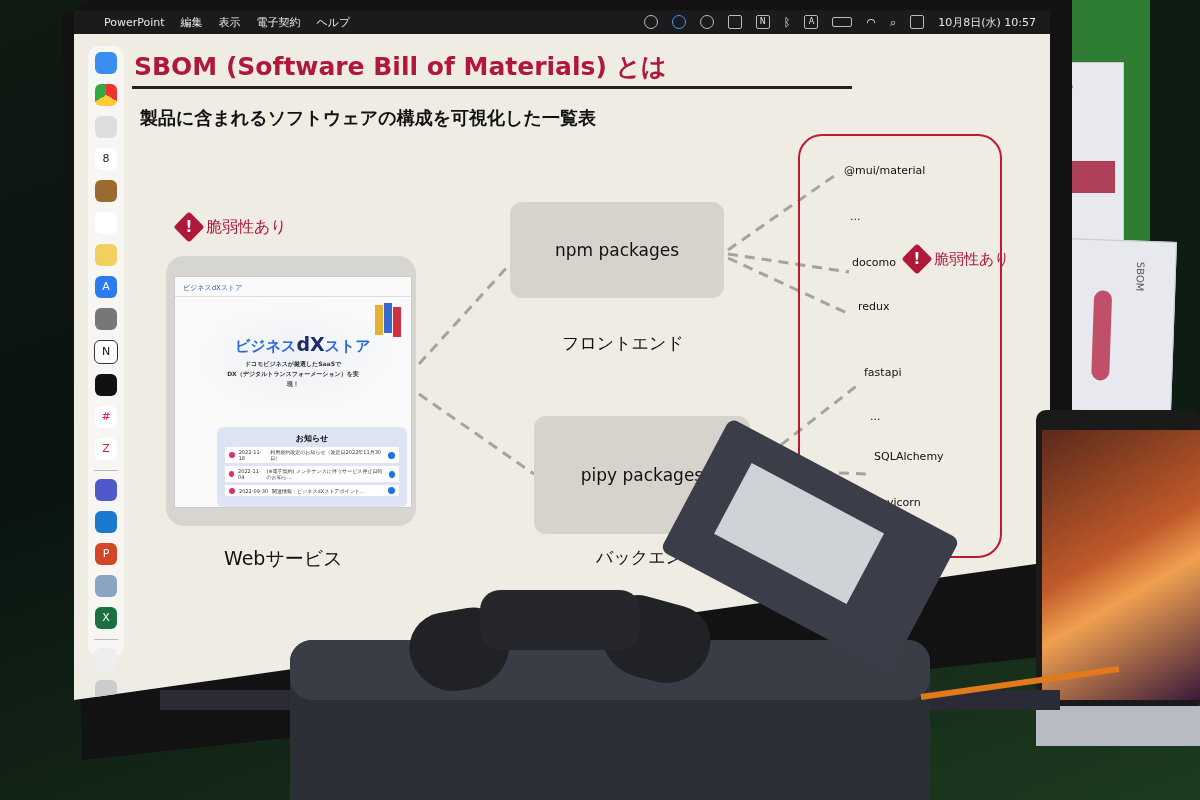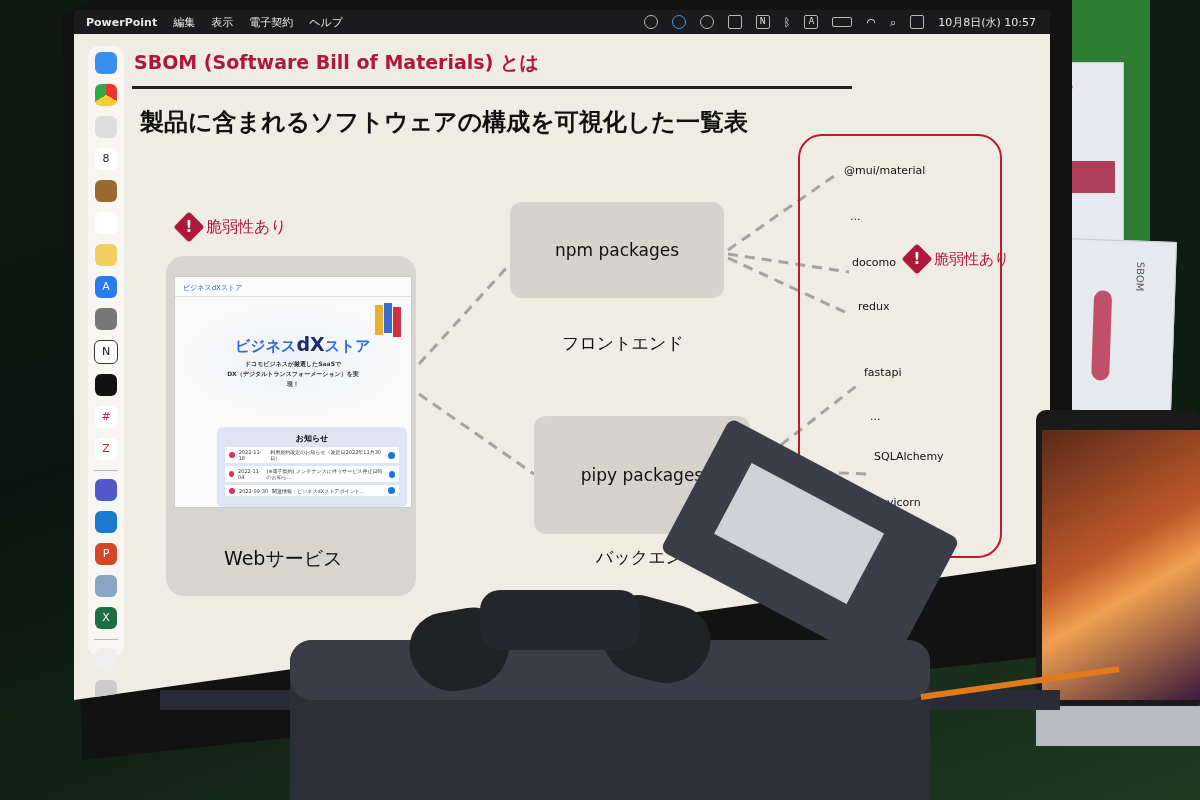--- a/index.html
+++ b/index.html
@@ -18,40 +18,40 @@
 
   
   .monitor{position:absolute;left:62px;top:0;width:1010px;height:760px;background:#121212;
            clip-path:polygon(3% 0,100% 0,100% 86%,2% 100%,0 2%);}
   .screen{position:absolute;left:74px;top:10px;width:976px;height:690px;overflow:hidden;
           clip-path:polygon(0 0,100% 0,100% 80%,0 100%);}
   .menubar{position:absolute;left:0;top:0;width:100%;height:24px;background:#1b1b1d;color:#e8e8e8;
            display:flex;align-items:center;font-size:11px;}
   .menubar .m{margin-left:16px;}
   .menubar .apple{margin-left:12px;font-size:13px;}
-  .menubar .app{font-weight:bold;}
+  .menubar .app{font-weight:normal;margin-left:18px;}
   .menubar .right{position:absolute;right:14px;display:flex;gap:14px;align-items:center;}
   .menubar .ico{width:12px;height:12px;display:inline-block;border:1px solid #bbb;border-radius:2px;font-size:8px;line-height:12px;text-align:center;}
   .menubar .ico.round{border-radius:50%;}
   .slide{position:absolute;left:0;top:24px;width:100%;height:680px;background:#efece3;}
-  .slide-title{position:absolute;left:60px;top:16px;font-size:19px;font-weight:bold;color:#b0183a;font-family:"DejaVu Sans",sans-serif;}
+  .slide-title{position:absolute;left:60px;top:16px;font-size:25px;font-weight:bold;color:#b0183a;font-family:"DejaVu Sans",sans-serif;}
   .title-rule{position:absolute;left:58px;top:52px;width:720px;height:3px;background:#222;}
   .brand{position:absolute;left:712px;top:12px;font-size:23px;font-weight:bold;display:flex;align-items:center;gap:4px;}
   .brand .ring{width:22px;height:22px;border:4px solid #c8102e;border-radius:50%;box-sizing:border-box;position:relative;}
   .brand .ring::after{content:"";position:absolute;left:4px;top:3px;width:6px;height:8px;border:2px solid #c8102e;border-radius:50%;}
   .brand .docomo{color:#c8102e;}
   .brand .biz{color:#222;}
   .brand .ntt{position:absolute;left:58px;top:-4px;font-size:7px;color:#c8102e;}
-  .subtitle{position:absolute;left:66px;top:72px;font-size:24px;font-weight:bold;color:#111;}
+  .subtitle{position:absolute;left:66px;top:72px;font-size:18px;font-weight:bold;color:#111;}
 
   .warn{position:absolute;display:flex;align-items:center;gap:6px;color:#b0183a;font-size:16px;}
   .warn .diamond{width:22px;height:22px;background:#b0183a;transform:rotate(45deg);border-radius:3px;position:relative;}
   .warn .diamond span{position:absolute;left:0;top:0;width:22px;height:22px;transform:rotate(-45deg);color:#fff;font-weight:bold;font-size:15px;text-align:center;line-height:22px;}
 
-  .web-card{position:absolute;left:92px;top:222px;width:250px;height:340px;background:#d7d5cf;border-radius:18px;}
+  .web-card{position:absolute;left:92px;top:222px;width:250px;height:270px;background:#d7d5cf;border-radius:18px;}
   .web-inner{position:absolute;left:8px;top:20px;width:236px;height:230px;background:#fafafa;border:1px solid #ccc;overflow:hidden;}
   .web-inner .hdr{height:20px;border-bottom:1px solid #ddd;font-size:7px;color:#2b5fb8;padding:6px 8px;box-sizing:border-box;}
   .web-inner .hero{position:absolute;left:0;top:22px;width:100%;height:120px;background:radial-gradient(ellipse at center,#eef1f6 0%,#fafafa 70%);}
   .hero .logo{position:absolute;left:60px;top:34px;font-size:15px;font-weight:bold;color:#2a6ad8;}
   .hero .logo b{color:#1b2e6b;font-size:19px;}
   .hero .tag{position:absolute;left:48px;top:60px;font-size:6px;font-weight:bold;color:#333;width:140px;text-align:center;line-height:10px;}
   .hero .book{position:absolute;width:8px;height:30px;}
   .news{position:absolute;left:42px;top:150px;width:190px;height:80px;background:#dfe4f5;border-radius:6px;}
   .news .h{font-size:8px;font-weight:bold;text-align:center;margin-top:6px;}
   .news .row{display:flex;align-items:center;gap:4px;font-size:5px;color:#333;background:#fff;margin:3px 8px;padding:2px 4px;}

